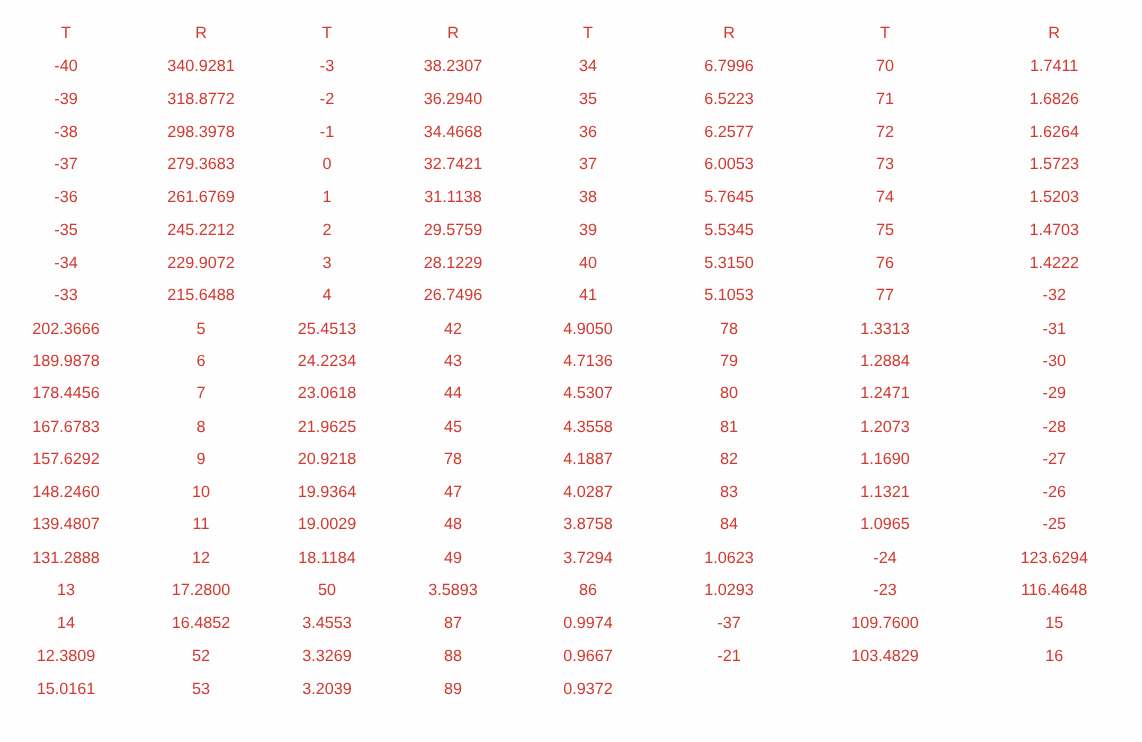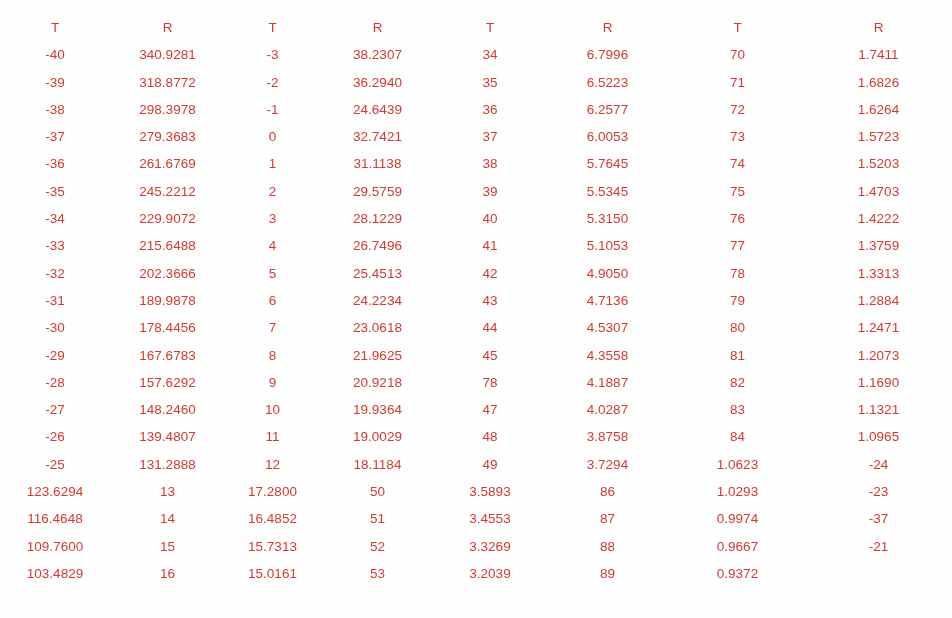--- a/index.html
+++ b/index.html
@@ -64,21 +64,21 @@
       <div class="cell">318.8772</div>
       <div class="cell">-2</div>
       <div class="cell">36.2940</div>
       <div class="cell">35</div>
       <div class="cell">6.5223</div>
       <div class="cell">71</div>
       <div class="cell">1.6826</div>
       <div class="cell">-38</div>
       <div class="cell">298.3978</div>
       <div class="cell">-1</div>
-      <div class="cell">24.6439</div>
+      <div class="cell">34.4668</div>
       <div class="cell">36</div>
       <div class="cell">6.2577</div>
       <div class="cell">72</div>
       <div class="cell">1.6264</div>
       <div class="cell">-37</div>
       <div class="cell">279.3683</div>
       <div class="cell">0</div>
       <div class="cell">32.7421</div>
       <div class="cell">37</div>
       <div class="cell">6.0053</div>
@@ -108,21 +108,20 @@
       <div class="cell">5.3150</div>
       <div class="cell">76</div>
       <div class="cell">1.4222</div>
       <div class="cell">-33</div>
       <div class="cell">215.6488</div>
       <div class="cell">4</div>
       <div class="cell">26.7496</div>
       <div class="cell">41</div>
       <div class="cell">5.1053</div>
       <div class="cell">77</div>
-      <div class="cell">1.3759</div>
       <div class="cell">-32</div>
       <div class="cell">202.3666</div>
       <div class="cell">5</div>
       <div class="cell">25.4513</div>
       <div class="cell">42</div>
       <div class="cell">4.9050</div>
       <div class="cell">78</div>
       <div class="cell">1.3313</div>
       <div class="cell">-31</div>
       <div class="cell">189.9878</div>
@@ -184,28 +183,27 @@
       <div class="cell">13</div>
       <div class="cell">17.2800</div>
       <div class="cell">50</div>
       <div class="cell">3.5893</div>
       <div class="cell">86</div>
       <div class="cell">1.0293</div>
       <div class="cell">-23</div>
       <div class="cell">116.4648</div>
       <div class="cell">14</div>
       <div class="cell">16.4852</div>
-      <div class="cell">51</div>
       <div class="cell">3.4553</div>
       <div class="cell">87</div>
       <div class="cell">0.9974</div>
       <div class="cell">-37</div>
       <div class="cell">109.7600</div>
       <div class="cell">15</div>
-      <div class="cell">15.7313</div>
+      <div class="cell">12.3809</div>
       <div class="cell">52</div>
       <div class="cell">3.3269</div>
       <div class="cell">88</div>
       <div class="cell">0.9667</div>
       <div class="cell">-21</div>
       <div class="cell">103.4829</div>
       <div class="cell">16</div>
       <div class="cell">15.0161</div>
       <div class="cell">53</div>
       <div class="cell">3.2039</div>

